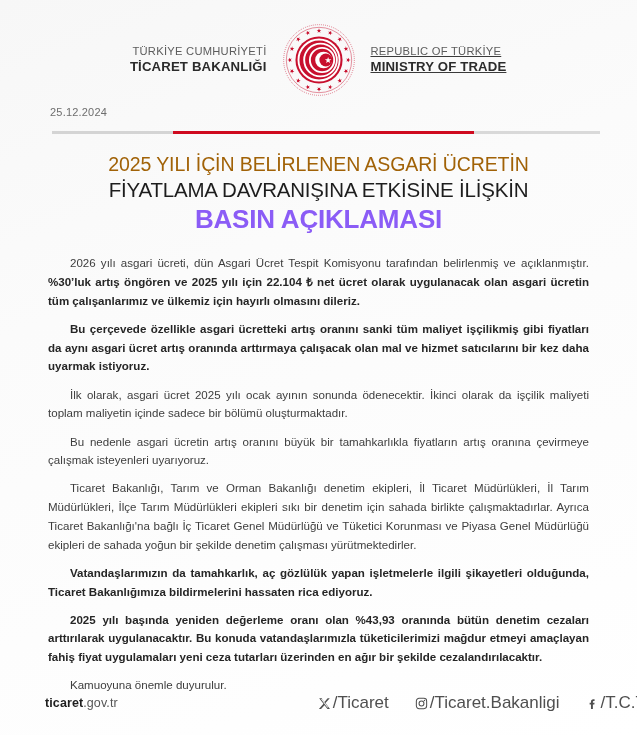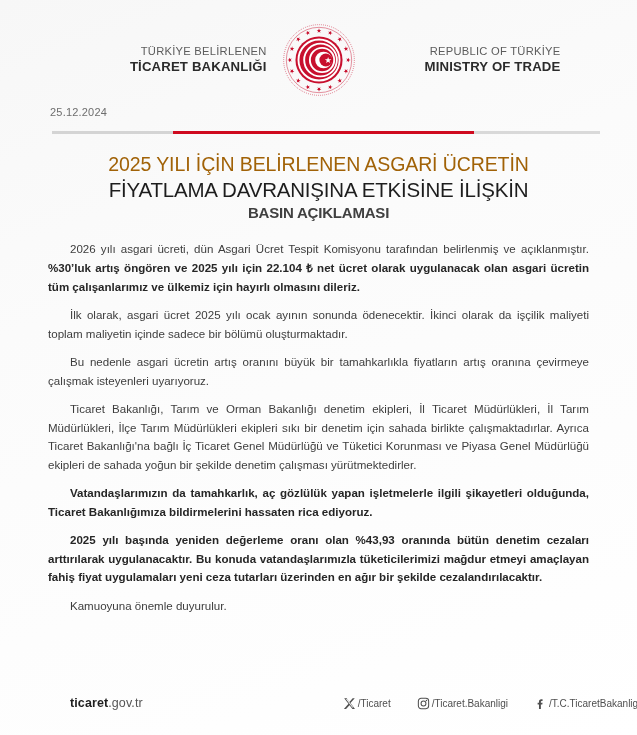--- a/index.html
+++ b/index.html
@@ -25,21 +25,21 @@
     justify-content: center;
     gap: 14px;
     padding: 22px 0 6px 0;
   }
 
   .header-block {
     width: 190px;
     line-height: 1.18;
   }
   .header-block.tr { text-align: right; }
-  .header-block.en { text-align: right; }
+  .header-block.en { text-align: left; text-decoration: underline; }
 
   .header-line1 {
     font-size: 11.2px;
     letter-spacing: 0.25px;
     color: #5c5c5c;
     font-weight: 400;
     white-space: nowrap;
   }
   .header-line2 {
     font-size: 13.2px;
@@ -95,23 +95,23 @@
     color: #a16207;
     letter-spacing: -0.1px;
   }
   .title-l2 {
     font-size: 20.5px;
     font-weight: 400;
     color: #1d1d1d;
     letter-spacing: -0.2px;
   }
   .title-l3 {
-    font-size: 15px;
+    font-size: 26px;
     font-weight: 700;
-    color: #404040;
+    color: #8b5cf6;
     letter-spacing: -0.2px;
   }
 
   
   .body-copy {
     margin: 18px 48px 0 48px;
   }
 
   .para {
     text-align: justify;
@@ -136,52 +136,52 @@
 
   
   .footer {
     position: absolute;
     left: 0;
     right: 0;
     bottom: 12px;
     height: 40px;
     display: flex;
     align-items: center;
-    padding: 0 70px;
+    padding: 0 45px;
   }
   .site {
     font-size: 12.5px;
     color: #555555;
     letter-spacing: 0.1px;
   }
   .site b { color: #1f1f1f; font-weight: 700; }
 
   .socials {
     margin-left: 200px;
     display: flex;
     align-items: center;
     gap: 26px;
   }
   .social {
     display: flex;
     align-items: center;
     gap: 2px;
-    font-size: 10px;
+    font-size: 17px;
     color: #4f4f4f;
     white-space: nowrap;
   }
   .social svg { display: block; }
 </style>
 </head>
 <body>
 
 <div class="header">
 
   <div class="header-block tr">
-    <div class="header-line1">TÜRKİYE BELİRLENEN</div>
+    <div class="header-line1">TÜRKİYE CUMHURİYETİ</div>
     <div class="header-line2">TİCARET BAKANLIĞI</div>
   </div>
 
   <svg class="emblem" viewBox="0 0 200 200">
     <g fill="#c8102e">
 
       <circle cx="100" cy="100" r="93" fill="none" stroke="#c8102e" stroke-width="1.6" stroke-dasharray="2.2 3.2"></circle>
       <circle cx="100" cy="100" r="86" fill="none" stroke="#c8102e" stroke-width="1.2"></circle>
 
       <g id="stars">
@@ -269,20 +269,21 @@
 <div class="title">
   <div class="title-l1">2025 YILI İÇİN BELİRLENEN ASGARİ ÜCRETİN</div>
   <div class="title-l2">FİYATLAMA DAVRANIŞINA ETKİSİNE İLİŞKİN</div>
   <div class="title-l3">BASIN AÇIKLAMASI</div>
 </div>
 
 <div class="body-copy">
 
   <p class="para"><span>2026 yılı asgari ücreti, dün Asgari Ücret Tespit Komisyonu tarafından belirlenmiş ve açıklanmıştır. </span><span class="b">%30’luk artış öngören ve 2025 yılı için 22.104 ₺ net ücret olarak uygulanacak olan asgari ücretin tüm çalışanlarımız ve ülkemiz için hayırlı olmasını dileriz.</span></p>
 
+  <p class="para bold">Bu çerçevede özellikle asgari ücretteki artış oranını sanki tüm maliyet işçilikmiş gibi fiyatları da aynı asgari ücret artış oranında arttırmaya çalışacak olan mal ve hizmet satıcılarını bir kez daha uyarmak istiyoruz.</p>
 
   <p class="para">İlk olarak, asgari ücret 2025 yılı ocak ayının sonunda ödenecektir. İkinci olarak da işçilik maliyeti toplam maliyetin içinde sadece bir bölümü oluşturmaktadır.</p>
 
   <p class="para">Bu nedenle asgari ücretin artış oranını büyük bir tamahkarlıkla fiyatların artış oranına çevirmeye çalışmak isteyenleri uyarıyoruz.</p>
 
   <p class="para">Ticaret Bakanlığı, Tarım ve Orman Bakanlığı denetim ekipleri, İl Ticaret Müdürlükleri, İl Tarım Müdürlükleri, İlçe Tarım Müdürlükleri ekipleri sıkı bir denetim için sahada birlikte çalışmaktadırlar. Ayrıca Ticaret Bakanlığı'na bağlı İç Ticaret Genel Müdürlüğü ve Tüketici Korunması ve Piyasa Genel Müdürlüğü ekipleri de sahada yoğun bir şekilde denetim çalışması yürütmektedirler.</p>
 
   <p class="para bold">Vatandaşlarımızın da tamahkarlık, aç gözlülük yapan işletmelerle ilgili şikayetleri olduğunda, Ticaret Bakanlığımıza bildirmelerini hassaten rica ediyoruz.</p>
 
   <p class="para bold">2025 yılı başında yeniden değerleme oranı olan %43,93 oranında bütün denetim cezaları arttırılarak uygulanacaktır. Bu konuda vatandaşlarımızla tüketicilerimizi mağdur etmeyi amaçlayan fahiş fiyat uygulamaları yeni ceza tutarları üzerinden en ağır bir şekilde cezalandırılacaktır.</p>

